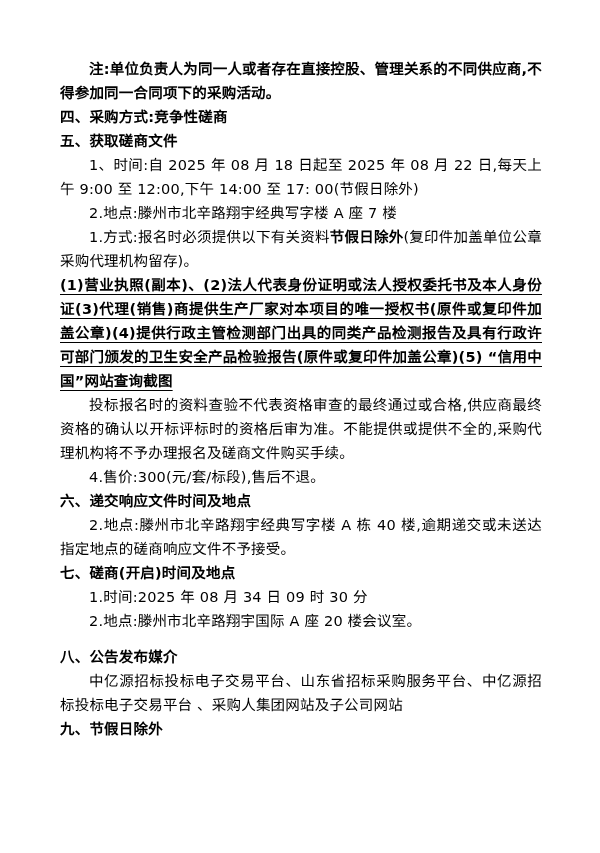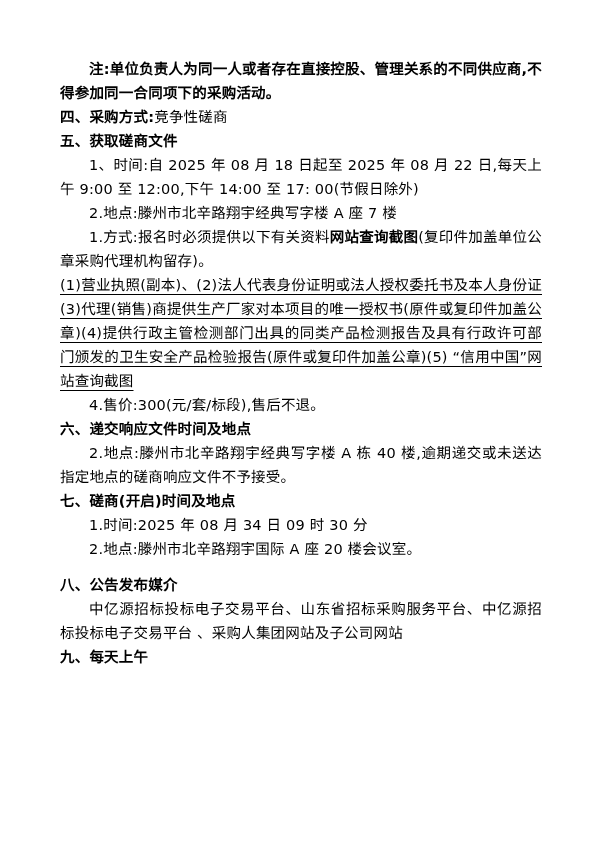--- a/index.html
+++ b/index.html
@@ -32,24 +32,24 @@
     text-indent: 2em;
   }
   .bold {
     font-weight: bold;
   }
   .heading {
     font-weight: bold;
     text-indent: 0;
   }
   .heading .normal {
-    font-weight: normal;
+    font-weight: bold;
   }
   .u-bold {
-    font-weight: normal;
+    font-weight: bold;
     text-decoration: underline;
     text-indent: 0;
     text-underline-offset: 4px;
   }
   .gap-before {
     margin-top: 12px;
   }
   b { font-weight: bold; }
 </style>
 </head>
@@ -60,37 +60,38 @@
   <p class="para bold">注:单位负责人为同一人或者存在直接控股、管理关系的不同供应商,不得参加同一合同项下的采购活动。</p>
 
   <p class="heading"><span>四、采购方式:</span><span class="normal">竞争性磋商</span></p>
 
   <p class="heading">五、获取磋商文件</p>
 
   <p class="para">1、时间:自 2025 年 08 月 18 日起至 2025 年 08 月 22 日,每天上午 9:00 至 12:00,下午 14:00 至 17: 00(节假日除外)</p>
 
   <p class="para">2.地点:滕州市北辛路翔宇经典写字楼 A 座 7 楼</p>
 
-  <p class="para"><span>1.方式:报名时必须提供以下有关资料</span><b>网站查询截图</b><span>(复印件加盖单位公章采购代理机构留存)。</span></p>
+  <p class="para"><span>1.方式:报名时必须提供以下有关资料</span><b>节假日除外</b><span>(复印件加盖单位公章采购代理机构留存)。</span></p>
 
   <p class="u-bold"> (1)营业执照(副本)、(2)法人代表身份证明或法人授权委托书及本人身份证(3)代理(销售)商提供生产厂家对本项目的唯一授权书(原件或复印件加盖公章)(4)提供行政主管检测部门出具的同类产品检测报告及具有行政许可部门颁发的卫生安全产品检验报告(原件或复印件加盖公章)(5) “信用中国”网站查询截图</p>
 
+  <p class="para">投标报名时的资料查验不代表资格审查的最终通过或合格,供应商最终资格的确认以开标评标时的资格后审为准。不能提供或提供不全的,采购代理机构将不予办理报名及磋商文件购买手续。</p>
 
   <p class="para">4.售价:300(元/套/标段),售后不退。</p>
 
   <p class="heading">六、递交响应文件时间及地点</p>
 
 
   <p class="para">2.地点:滕州市北辛路翔宇经典写字楼 A 栋 40 楼,逾期递交或未送达指定地点的磋商响应文件不予接受。</p>
 
   <p class="heading">七、磋商(开启)时间及地点</p>
 
   <p class="para">1.时间:2025 年 08 月 34 日 09 时 30 分</p>
 
   <p class="para">2.地点:滕州市北辛路翔宇国际 A 座 20 楼会议室。</p>
 
   <p class="heading gap-before">八、公告发布媒介</p>
 
   <p class="para">中亿源招标投标电子交易平台、山东省招标采购服务平台、中亿源招标投标电子交易平台 、采购人集团网站及子公司网站</p>
 
-  <p class="heading">九、每天上午</p>
+  <p class="heading">九、节假日除外</p>
 
 </div>
 
 </body></html>

